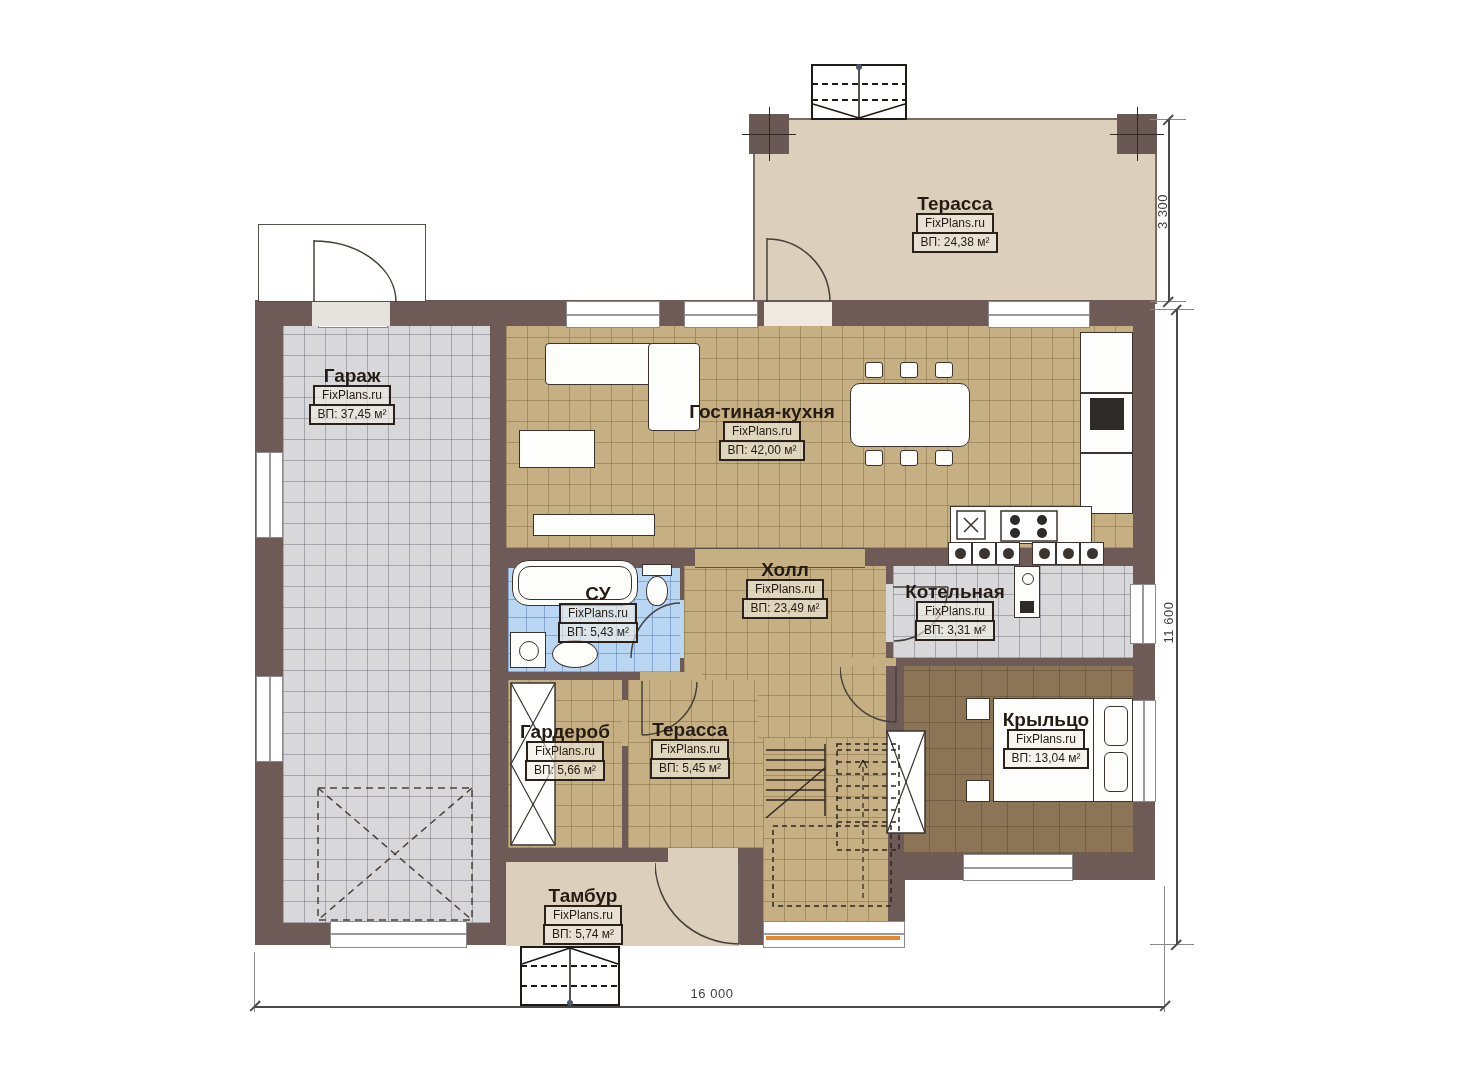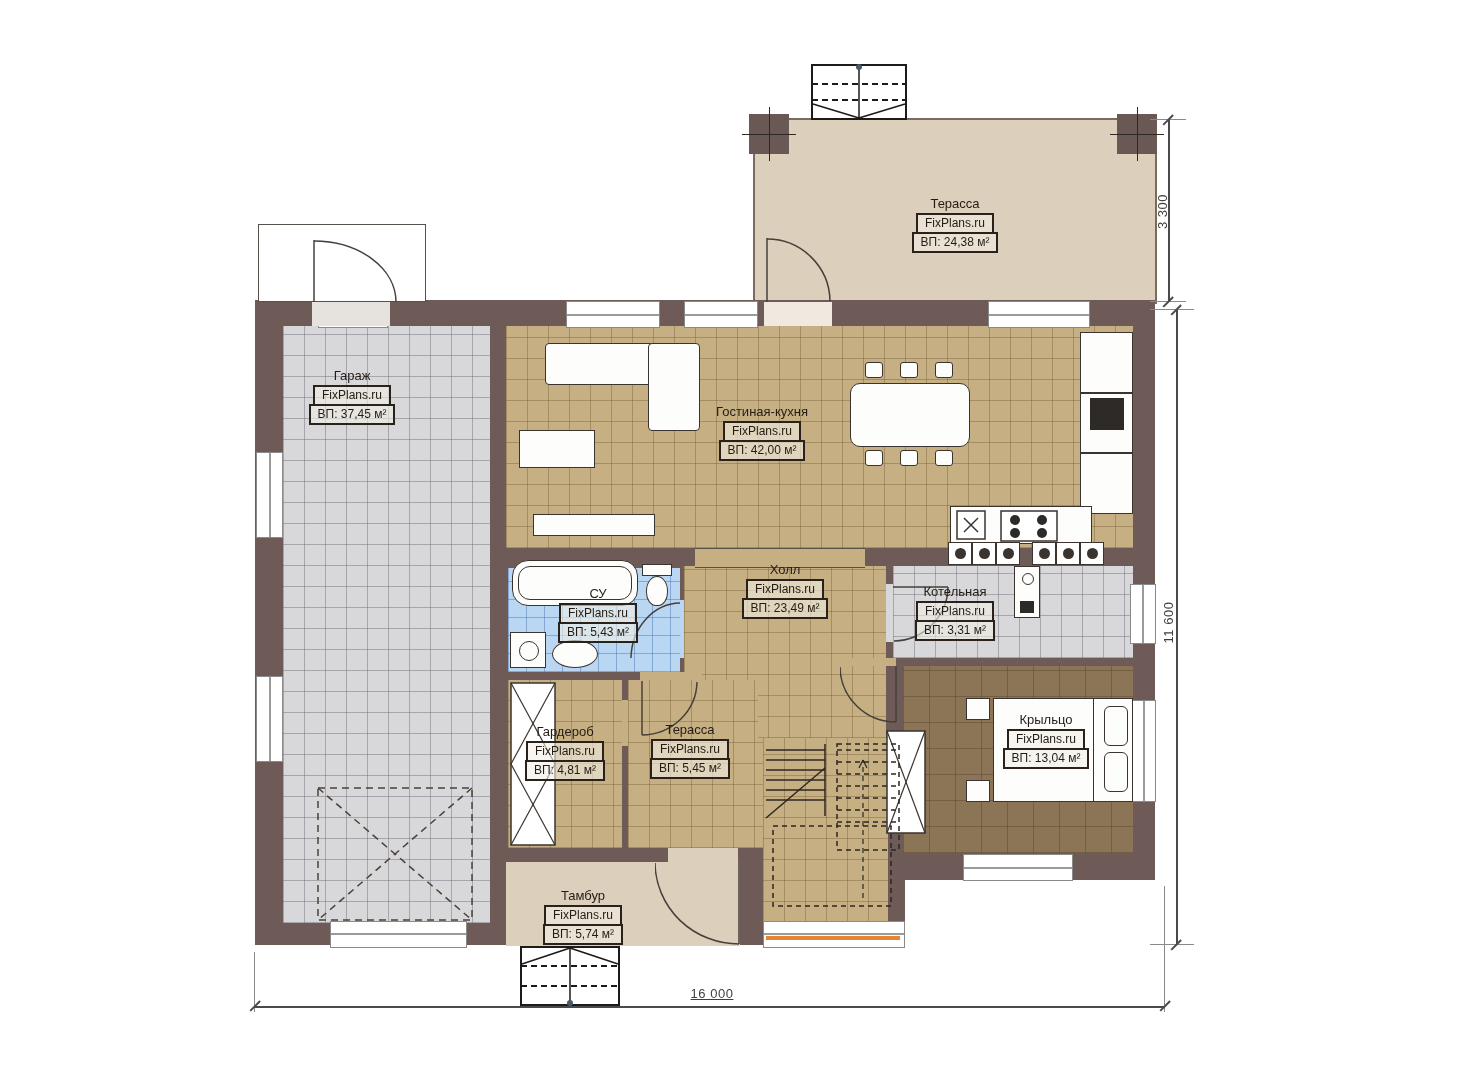--- a/index.html
+++ b/index.html
@@ -23,21 +23,21 @@
   .win-h{position:absolute;background:linear-gradient(#ffffff calc(50% - 1px),#9a9a9a calc(50% - 1px),#9a9a9a calc(50% + 1px),#ffffff 0);border:1px solid #8a8a8a;}
   .win-v{position:absolute;background:linear-gradient(90deg,#ffffff calc(50% - 1px),#9a9a9a calc(50% - 1px),#9a9a9a calc(50% + 1px),#ffffff 0);border:1px solid #8a8a8a;}
   .gap{position:absolute;}
   .furn{position:absolute;background:#fdfdfc;border:1.5px solid #3a332e;box-sizing:border-box;}
   .pillar{position:absolute;width:40px;height:40px;background:#6a5854;}
   .pillar::before{content:"";position:absolute;left:-7px;right:-7px;top:50%;height:1px;background:#2f2824;}
   .pillar::after{content:"";position:absolute;top:-7px;bottom:-7px;left:50%;width:1px;background:#2f2824;}
   .knob{position:absolute;width:24px;height:23px;background:#fff;border:1.5px solid #3a332e;box-sizing:border-box;}
   .knob::after{content:"";position:absolute;left:50%;top:50%;width:11px;height:11px;margin:-5.5px 0 0 -5.5px;border-radius:50%;background:#3a332e;}
   .room-label{position:absolute;display:flex;flex-direction:column;align-items:center;color:#241c14;z-index:10;}
-  .rl-title{font-weight:normal;font-size:13px;line-height:15px;margin-bottom:2px;white-space:nowrap;}
+  .rl-title{font-weight:bold;font-size:19px;line-height:15px;margin-bottom:2px;white-space:nowrap;}
   .rl-box{border:2px solid #2a211a;background:rgba(242,238,228,.6);padding:0 7px;font-size:12px;line-height:17px;white-space:nowrap;}
   .rl-box.area{margin-top:-2px;}
   .dim-line{position:absolute;background:#4a4a4a;}
   .dim-label{position:absolute;font-size:13px;color:#3f3f3f;text-align:center;letter-spacing:.5px;white-space:nowrap;}
   .rot{transform:rotate(-90deg);}
   .tick{position:absolute;width:14px;height:1.5px;background:#4a4a4a;transform:rotate(-45deg);}
   .witness{position:absolute;background:#8a8a8a;}
   .opening{position:absolute;background:#c6b083;border-top:1px solid #5a4f46;border-bottom:1px solid #5a4f46;}
 </style>
 </head>
@@ -266,21 +266,21 @@
     <div class="rl-box area">ВП: 23,49 м²</div>
   </div>
   <div class="room-label" style="left:899px;top:584px;width:112px;">
     <div class="rl-title">Котельная</div>
     <div class="rl-box watermark">FixPlans.ru</div>
     <div class="rl-box area">ВП: 3,31 м²</div>
   </div>
   <div class="room-label" style="left:517px;top:724px;width:96px;">
     <div class="rl-title">Гардероб</div>
     <div class="rl-box watermark">FixPlans.ru</div>
-    <div class="rl-box area">ВП: 4,81 м²</div>
+    <div class="rl-box area">ВП: 5,66 м²</div>
   </div>
   <div class="room-label" style="left:634px;top:722px;width:112px;">
     <div class="rl-title">Терасса</div>
     <div class="rl-box watermark">FixPlans.ru</div>
     <div class="rl-box area">ВП: 5,45 м²</div>
   </div>
   <div class="room-label" style="left:990px;top:712px;width:112px;">
     <div class="rl-title">Крыльцо</div>
     <div class="rl-box watermark">FixPlans.ru</div>
     <div class="rl-box area">ВП: 13,04 м²</div>
@@ -303,15 +303,15 @@
   <div class="dim-line" style="left:1176px;top:310px;width:1.5px;height:635px;"></div>
   <div class="tick" style="left:1169px;top:309px;"></div>
   <div class="tick" style="left:1169px;top:944px;"></div>
   <div class="dim-label rot" style="left:1133px;top:615px;width:70px;">11 600</div>
 
   <div class="witness" style="left:254px;top:952px;width:1px;height:60px;"></div>
   <div class="witness" style="left:1164px;top:886px;width:1px;height:126px;"></div>
   <div class="dim-line" style="left:255px;top:1006px;width:910px;height:1.5px;"></div>
   <div class="tick" style="left:248px;top:1005px;"></div>
   <div class="tick" style="left:1158px;top:1005px;"></div>
-  <div class="dim-label" style="left:662px;top:986px;width:100px;text-decoration:underline;">16 000</div>
+  <div class="dim-label" style="left:662px;top:986px;width:100px;">16 000</div>
 
 </div>
 
 </body></html>

